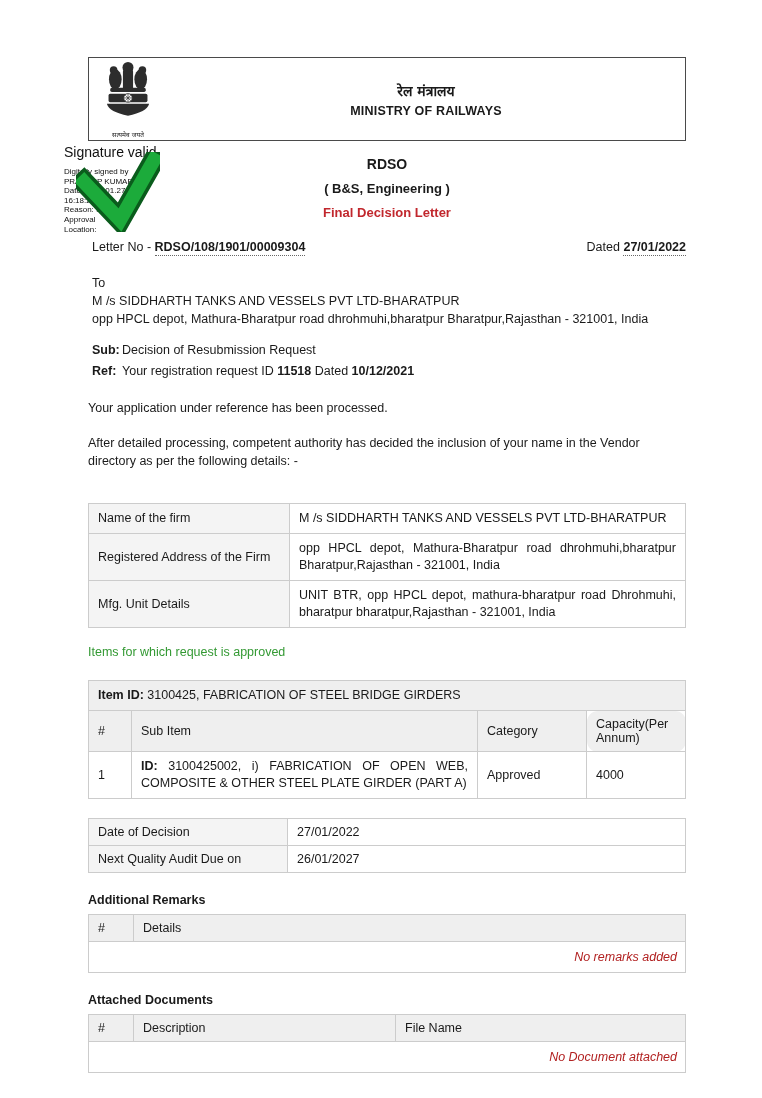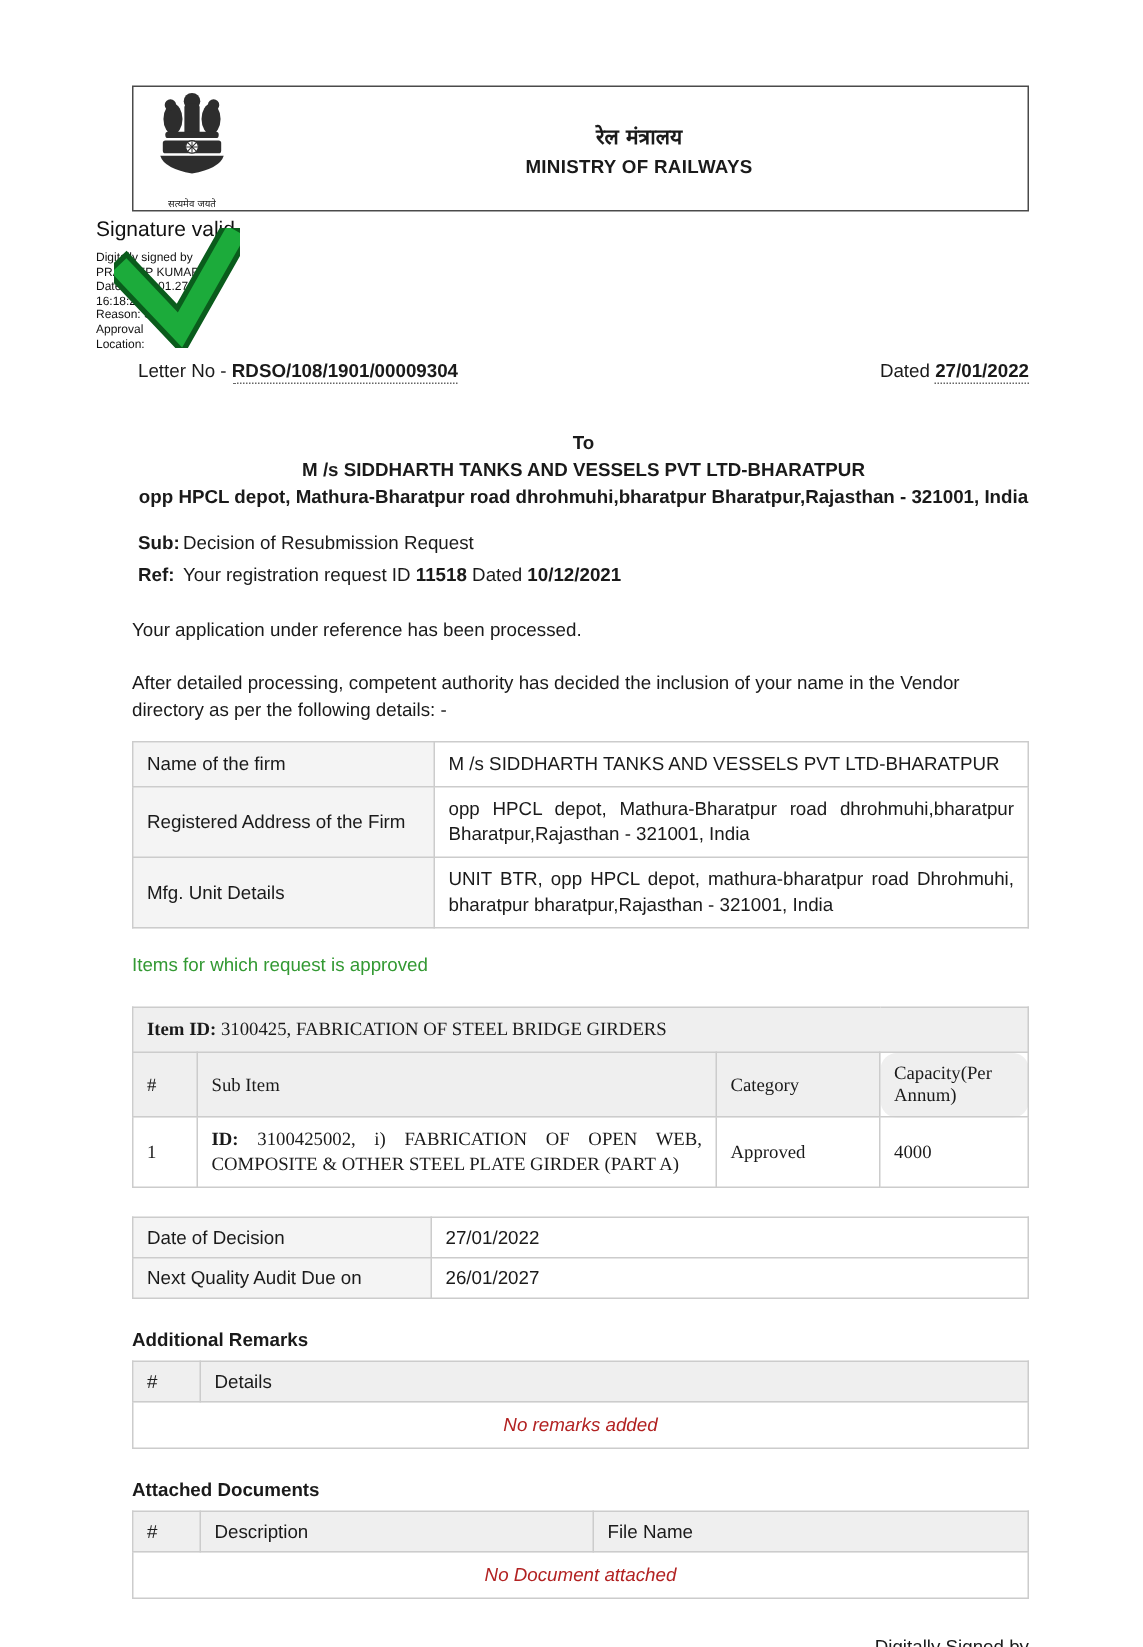--- a/index.html
+++ b/index.html
@@ -31,55 +31,55 @@
   .letterhead { text-align:center; padding-top:15px; }
   .lh-org { font-weight:bold; font-size:14px; }
   .lh-dept { font-weight:bold; font-size:13px; margin-top:9px; }
   .lh-type { font-weight:bold; font-size:13px; margin-top:9px; }
 
   
   .meta-row { display:flex; justify-content:space-between; font-size:12.5px; margin-top:2px; padding-left:4px; }
   .dotted-bold { font-weight:bold; border-bottom:1px dotted #666; padding-bottom:1px; }
 
   
-  .addressee { margin-top:32px; font-size:12.5px; font-weight:bold; line-height:18px; padding-left:4px;text-align:center; }
+  .addressee { margin-top:20px; font-size:12.5px; font-weight:normal; line-height:18px; padding-left:4px; }
 
   
   .subref { margin-top:12px; font-size:12.5px; line-height:21px; padding-left:4px; }
   .lbl { font-weight:bold; display:inline-block; min-width:30px; }
   .b { font-weight:bold; }
 
   
   .para { font-size:12.5px; line-height:18px; margin-top:17px; }
 
   
   table { border-collapse:collapse; width:598px; font-size:12.5px; }
   td, th { border:1px solid #cccccc; padding:6px 9px; vertical-align:middle; text-align:left; font-weight:normal; }
   .label-cell { background:#f4f4f4; width:182px; }
   .val-just { text-align:justify; }
   .thead-bg { background:#efefef; }
-  .firm-table { margin-top:12px; }
+  .firm-table { margin-top:33px; }
   .firm-table td { line-height:17px; }
 
   .green-head { color:#339933; font-size:12.5px; margin-top:17px; }
 
-  .items-table { margin-top:21px;font-family:Liberation Serif, serif; }
+  .items-table { margin-top:21px; }
   .items-table .col-sn { width:24px; }
   .items-table .col-cat { width:90px; }
   .items-table .col-cap { width:80px;border-radius:11px; }
   .items-table td { line-height:17px; }
 
   .decision-table { margin-top:19px; }
   .decision-table .label-cell { width:180px;margin-top:38px; }
 
   .section-head { font-weight:bold; font-size:12.5px; margin-top:20px; }
   .mini-table { margin-top:7px; }
   .mini-table .col-sn { width:26px; }
   .mini-table .col-desc { width:243px; }
-  .empty-row { text-align:center; color:#b22222; font-style:italic; padding:8px; }
+  .empty-row { text-align:right; color:#b22222; font-style:italic; padding:8px; }
 
   
   .footer-sig { margin-top:24px; text-align:right; font-size:12.5px; line-height:17.5px; }
 </style>
 </head>
 <body>
 
 <div class="page">
   <div class="content">
 
@@ -123,20 +123,25 @@
           <div>16:18:26 IST</div>
           <div>Reason: Sign Final</div>
           <div>Approval</div>
           <div>Location:</div>
         </div>
         <svg class="stamp-check" viewBox="0 0 84 80">
           <path d="M8 30 L44 68 L78 8" fill="none" stroke="#0a5c1c" stroke-width="21" stroke-linecap="square" stroke-linejoin="miter"></path>
           <path d="M8 30 L44 68 L78 8" fill="none" stroke="#1cab3b" stroke-width="14" stroke-linecap="square" stroke-linejoin="miter"></path>
         </svg>
       </div>
+      <div class="letterhead">
+        <div class="lh-org">RDSO</div>
+        <div class="lh-dept">( B&amp;S, Engineering )</div>
+        <div class="lh-type" style="color:#c1272d;">Final Decision Letter</div>
+      </div>
     </div>
 
     <div class="meta-row">
       <div>
         <span>Letter No - </span><span class="dotted-bold">RDSO/108/1901/00009304</span>
       </div>
       <div>
         <span>Dated </span><span class="dotted-bold">27/01/2022</span>
       </div>
     </div>

